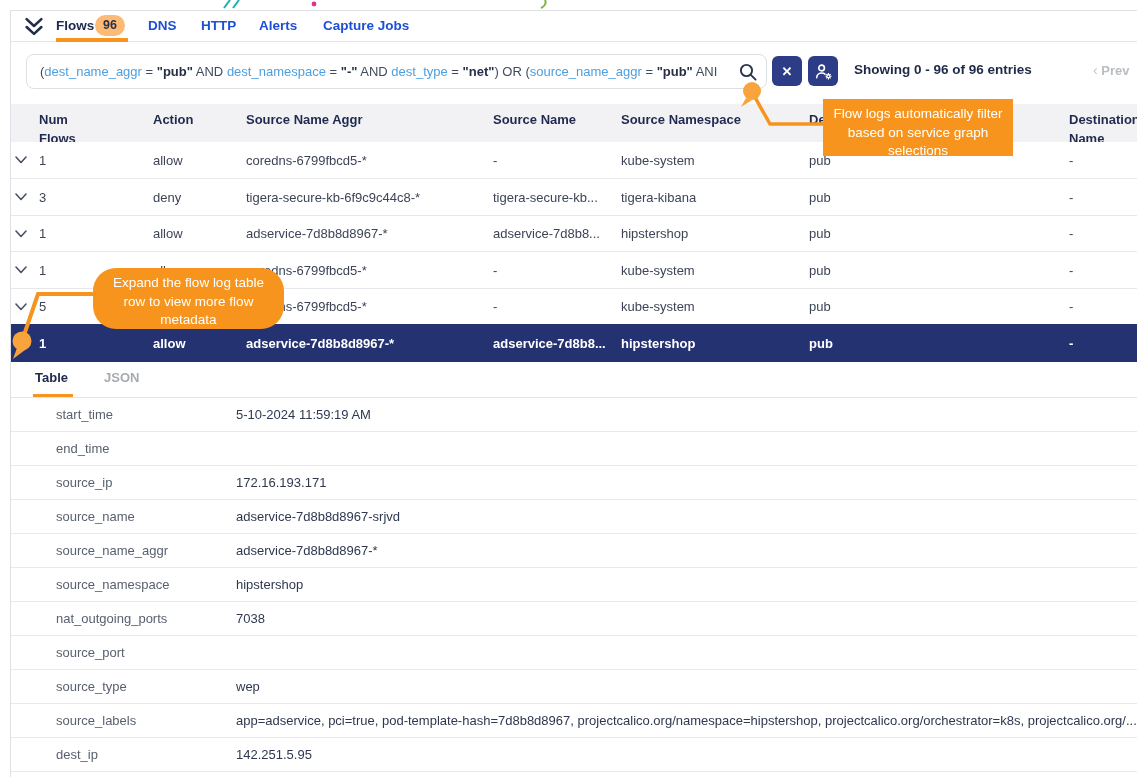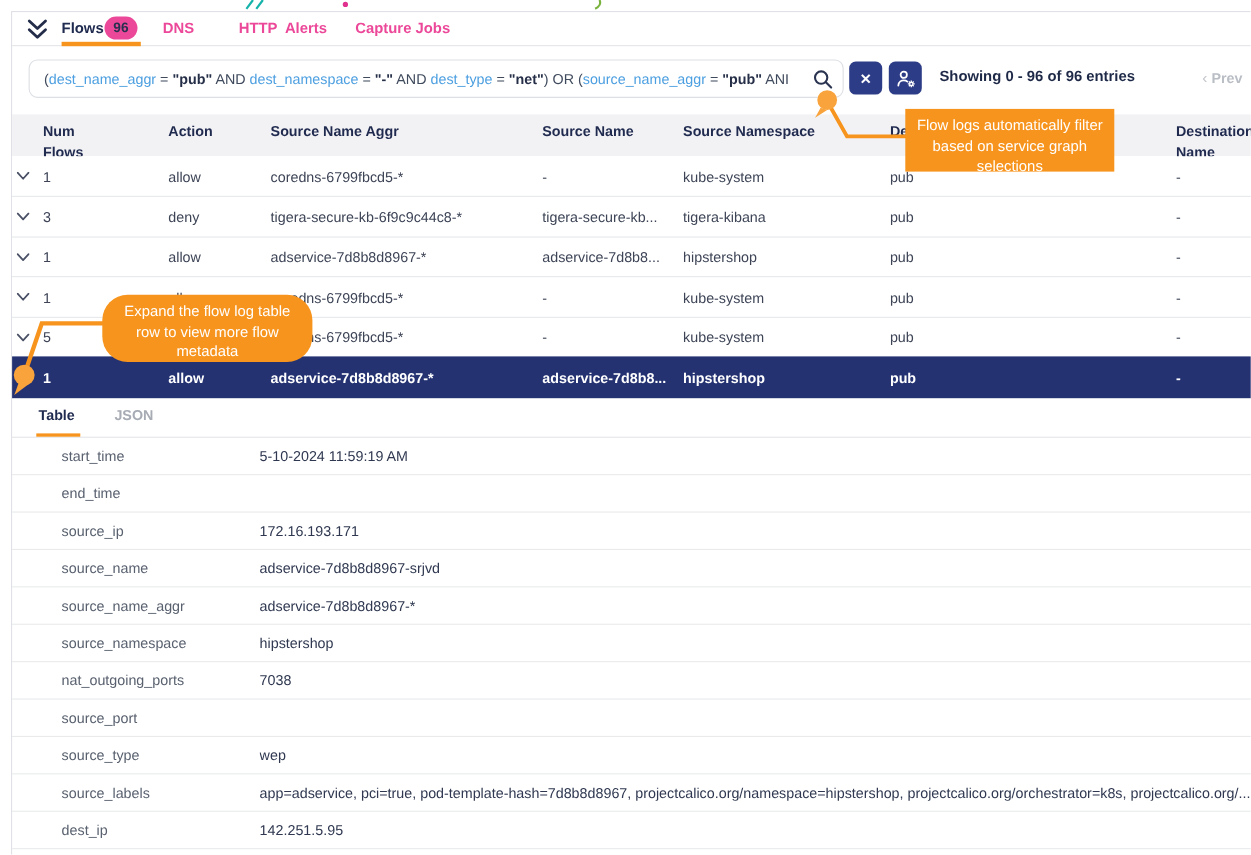--- a/index.html
+++ b/index.html
@@ -12,29 +12,29 @@
 
   
   .panel { position:absolute; left:10px; top:10px; width:1127px; height:767px;
            background:#fff; border-top:1px solid #dfe1e6; border-left:1px solid #dfe1e6; }
 
   
   .tabbar { position:absolute; left:0; top:0; width:100%; height:31px;
             border-bottom:1px solid #e3e5e9; }
   .collapse-btn { position:absolute; left:12px; top:6px; width:22px; height:19px; cursor:pointer; }
   .tab { position:absolute; top:0; height:31px; line-height:29px; font-size:13.5px;
-         font-weight:bold; color:#ec4899; cursor:pointer; white-space:nowrap; }
+         font-weight:bold; color:#1d4ed8; cursor:pointer; white-space:nowrap; }
   .tab.active { color:#202b50; }
   .tab-flows   { left:45px; }
   .tab-dns     { left:137px; }
-  .tab-http    { left:206px;text-align:center; }
+  .tab-http    { left:190px;text-align:center; }
   .tab-alerts  { left:248px; }
   .tab-capture { left:312px; }
   .tab-badge { position:absolute; left:84px; top:4px; min-width:30px; height:21px;
-               background:#ec4899; border-radius:11px; color:#27304f; font-size:12.5px;
+               background:#fdba74; border-radius:11px; color:#27304f; font-size:12.5px;
                font-weight:bold; text-align:center; line-height:21px; padding:0 8px; }
   .tab-underline { position:absolute; left:45px; top:27px; width:72px; height:3.5px;
                    background:#F7941D; }
 
   
   .querybar { position:absolute; left:15px; top:43px; width:741px; height:35px;
               border:1px solid #dcdfe4; border-radius:8px; background:#fff; cursor:text; }
   .querytext { position:absolute; left:13px; top:0; width:700px; height:33px; line-height:33px;
                font-size:13px; white-space:nowrap; overflow:hidden; color:#3f4a5c; }
   .qt-field { color:#4C9FE0; }

